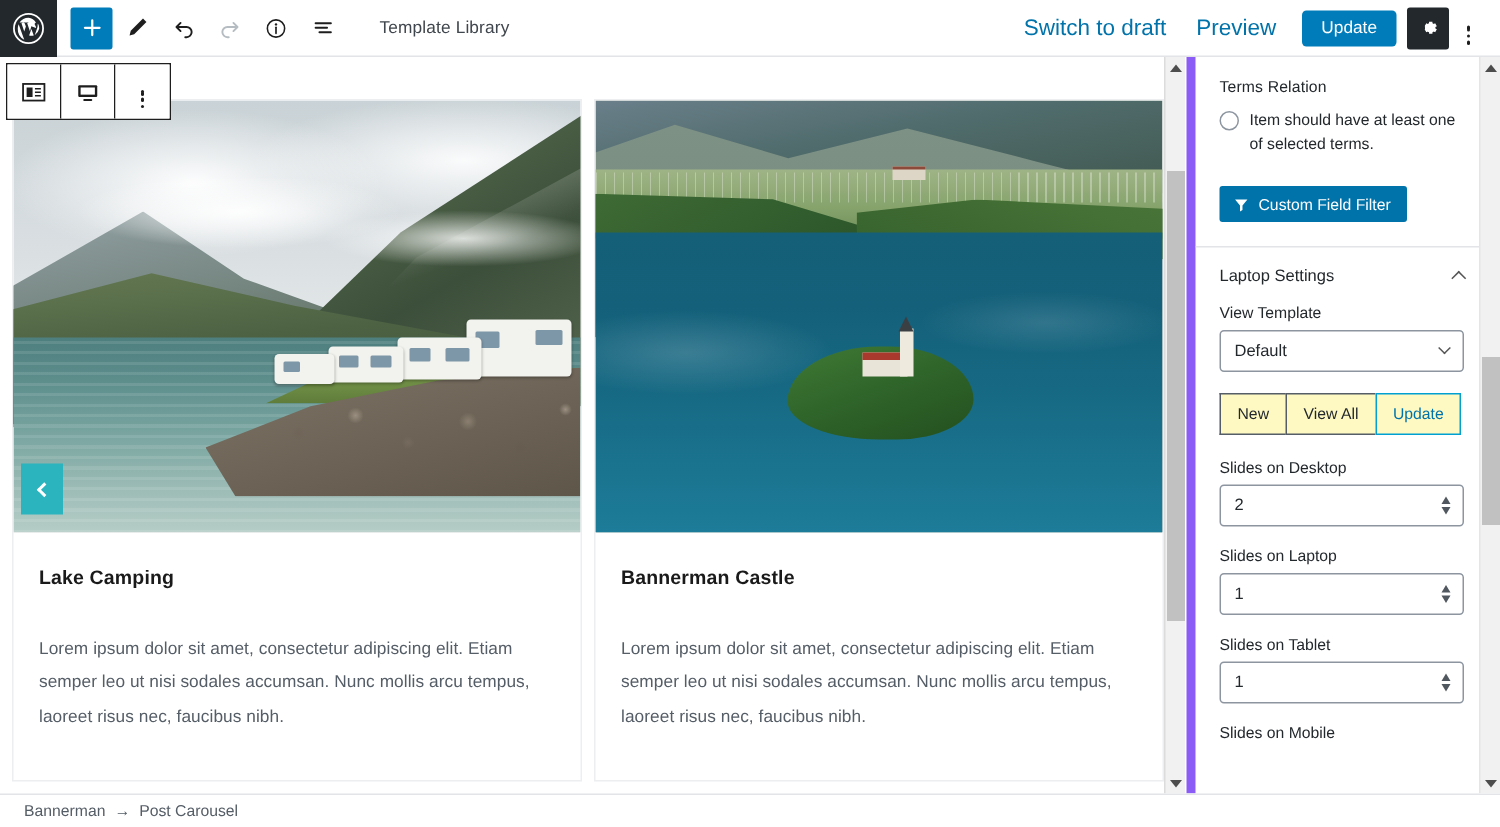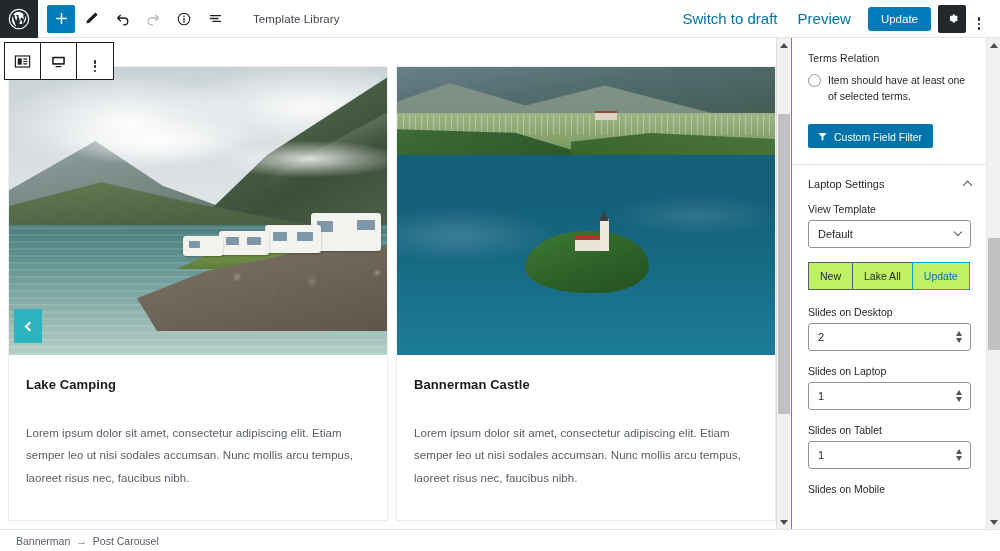--- a/index.html
+++ b/index.html
@@ -255,21 +255,21 @@
     border-top: 1px solid #e2e4e7; background: #fff;
     display: flex; align-items: center; padding-left: 16px;
     font-size: 10.5px; color: #555d66; gap: 6px;
   }
   .crumb { cursor: pointer; }
   .crumb-arrow { color: #555d66; }
 
   
   .sidebar {
     position: absolute; top: 38px; left: 791px; width: 209px; height: 491px;
-    background: #fff; border-left: 1px solid #8b5cf6; overflow: hidden;
+    background: #fff; border-left: 6px solid #8b5cf6; overflow: hidden;
   }
   .sb-inner { position:absolute; top:0; left:0; width:195px; height:491px; }
   .sb-section { padding: 14px 16px 16px 16px; border-bottom: 1px solid #e2e4e7; }
   .sb-label {
     font-size: 10.5px; color: #23282d; margin-bottom: 9px; letter-spacing:.1px;
   }
   .radio-row {
     display: flex; align-items: flex-start; gap: 7px; margin-bottom: 5px;
     cursor: pointer;
   }
@@ -293,21 +293,21 @@
   .sb-body { padding: 0 16px 10px 16px; }
   .field-label { font-size: 10.5px; color: #23282d; margin-bottom: 5px; }
   .select-box {
     width: 163px; height: 28px; border: 1px solid #8d96a0; border-radius: 3px;
     background: #fff; display: flex; align-items: center; justify-content: space-between;
     padding: 0 9px; font-size: 11px; color: #23282d; cursor: pointer; margin-bottom: 14px;
   }
   .caret-dn { width:6px; height:6px; border-right:1.5px solid #555; border-bottom:1.5px solid #555; transform: rotate(45deg); margin-bottom:3px; }
   .btn-group { display: flex; margin-bottom: 16px; }
   .grp-btn {
-    height: 28px; border: 1px solid #555d66; background: #bef264; cursor: pointer;
+    height: 28px; border: 1px solid #555d66; background: #fef9c3; cursor: pointer;
     font-family: inherit; font-size: 10.5px; color: #23282d; padding: 0 11px;
     border-right: none;
   }
   .grp-btn:last-child { border-right: 1px solid #555d66; }
   .grp-btn.active { border: 1px solid #00a0d2; color: #0073aa; }
   .num-field {
     width: 163px; height: 28px; border: 1px solid #8d96a0; border-radius: 3px;
     background: #fff; display: flex; align-items: center; justify-content: space-between;
     padding: 0 5px 0 9px; font-size: 11px; color: #23282d; margin-bottom: 14px;
   }
@@ -524,21 +524,21 @@
 
     <div class="sb-body">
       <div class="field-label">View Template</div>
       <div class="select-box">
         <span>Default</span>
         <span class="caret-dn"></span>
       </div>
 
       <div class="btn-group">
         <button class="grp-btn">New</button>
-        <button class="grp-btn">Lake All</button>
+        <button class="grp-btn">View All</button>
         <button class="grp-btn active">Update</button>
       </div>
 
       <div class="field-label">Slides on Desktop</div>
       <div class="num-field">
         <span>2</span>
         <span class="spin">
             <span class="tri up"></span>
             <span class="tri dn"></span>
           </span>

